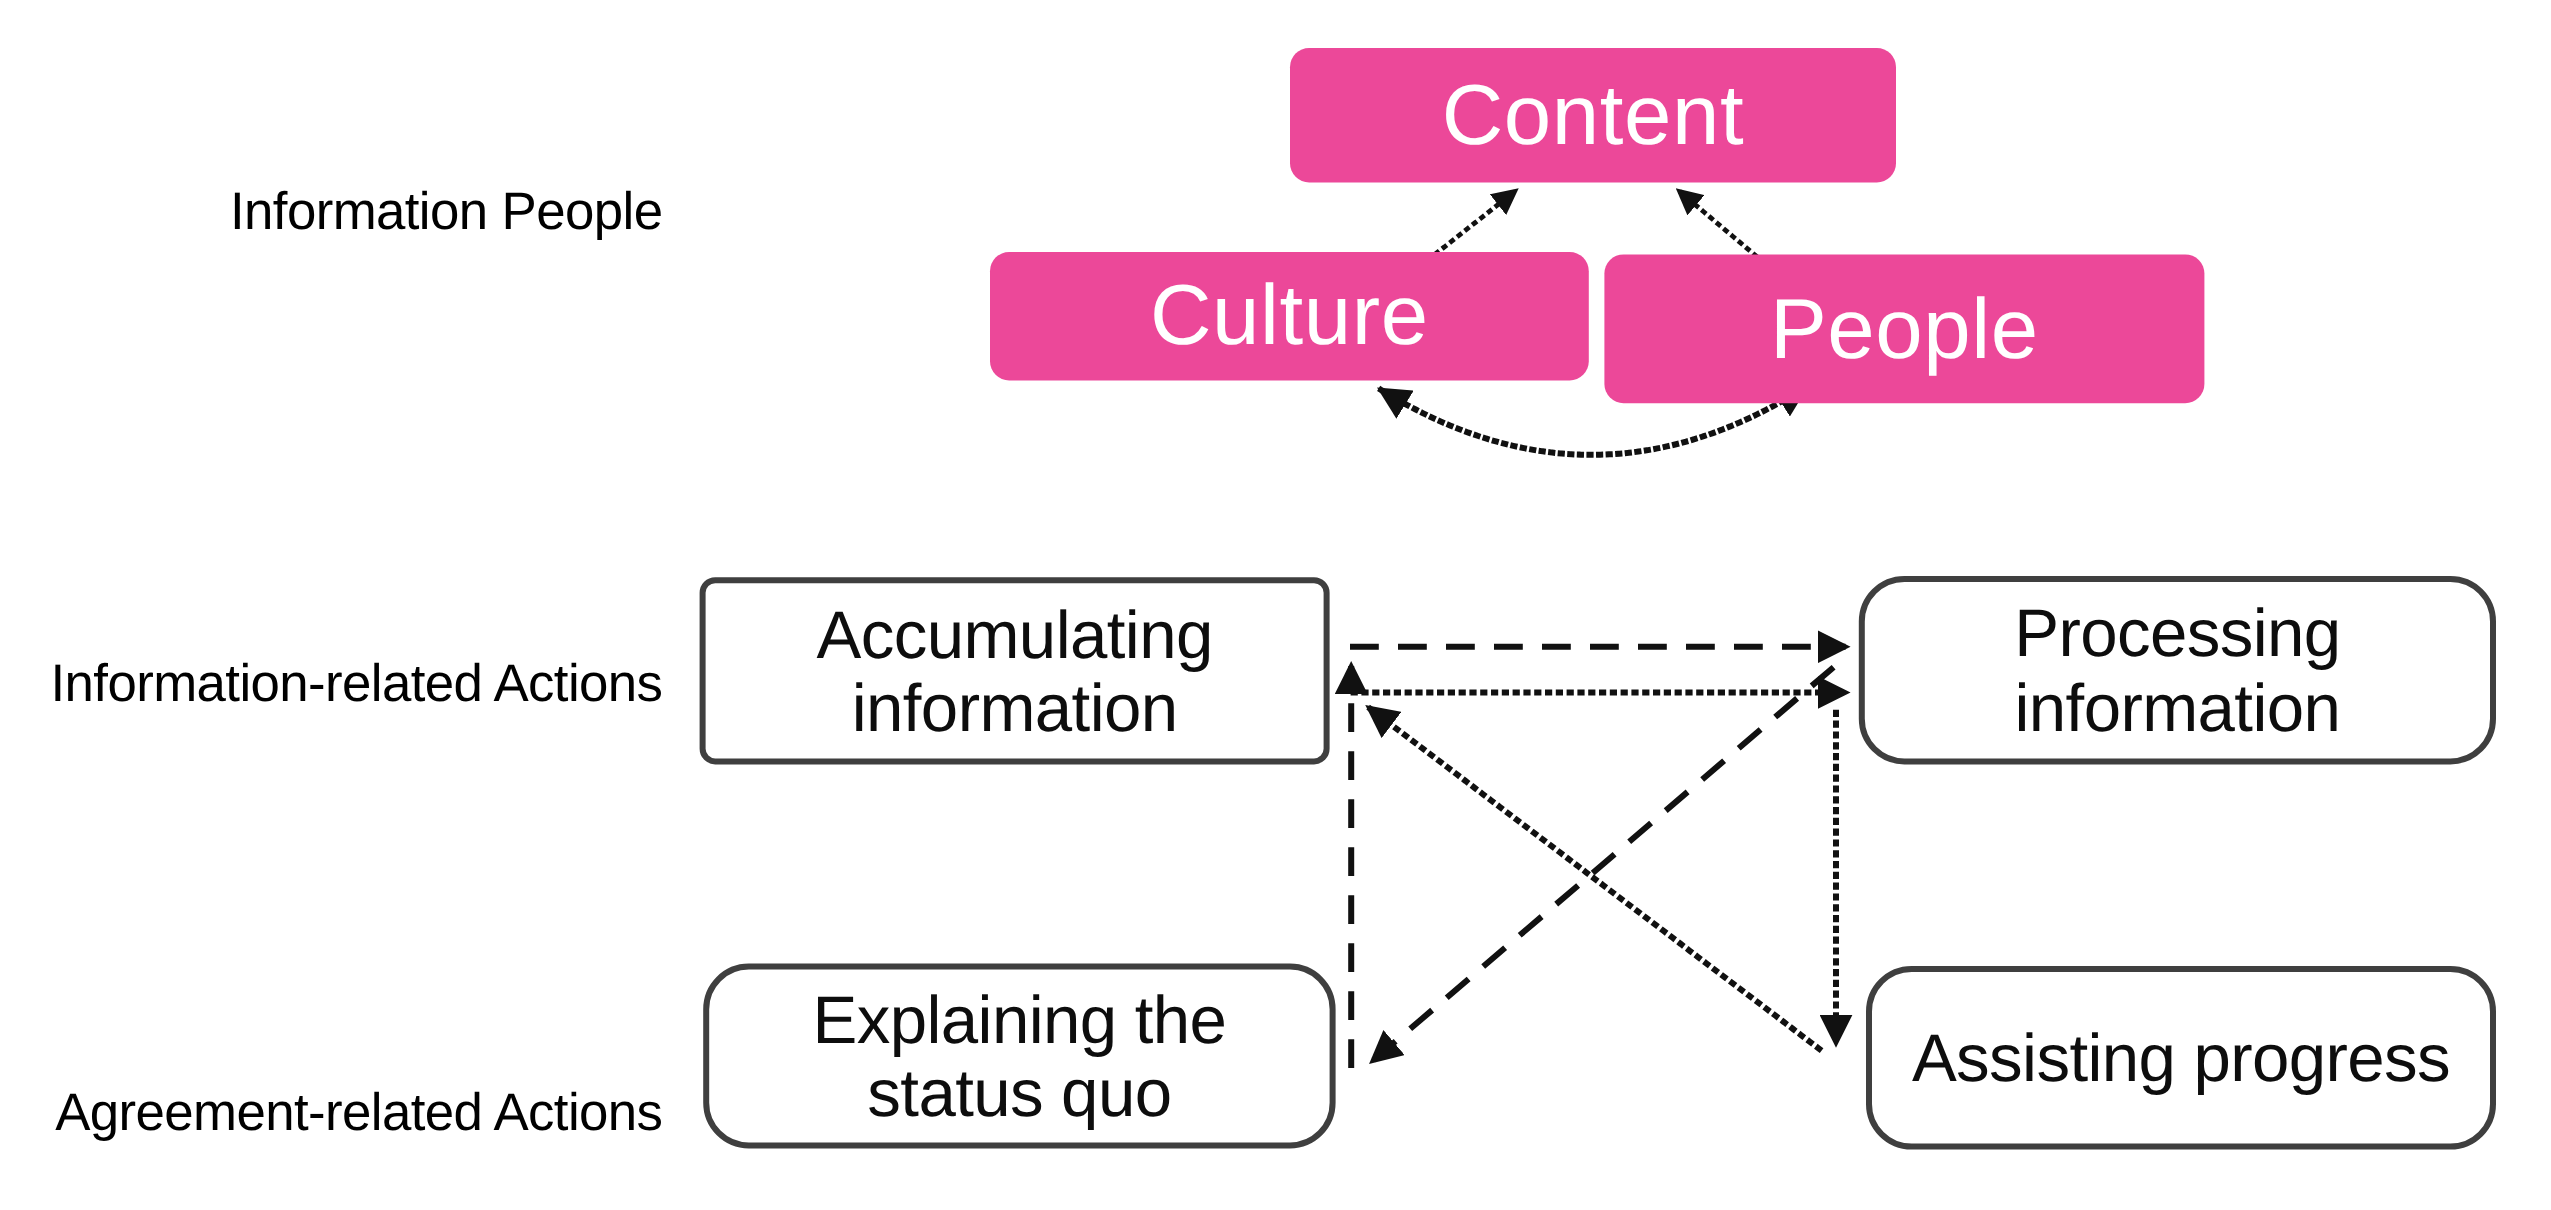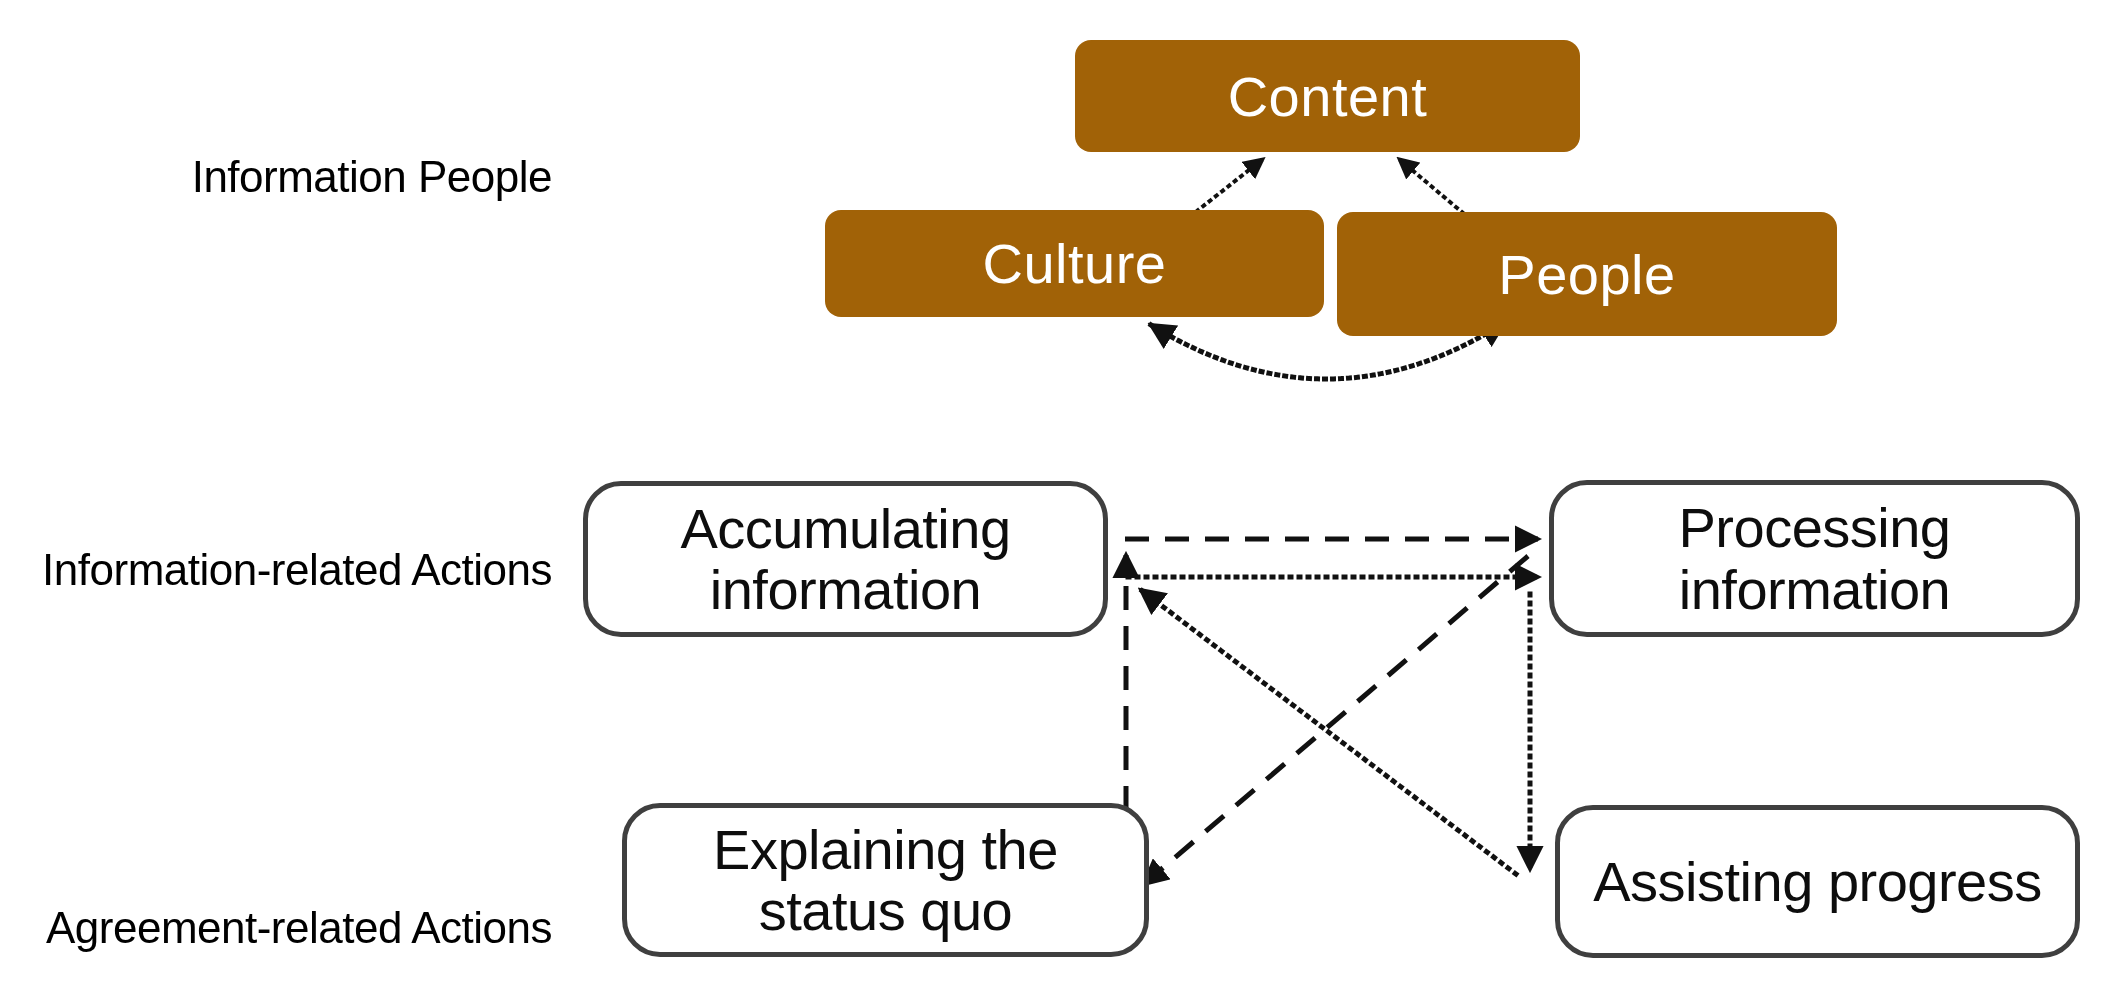--- a/index.html
+++ b/index.html
@@ -17,27 +17,27 @@
     width: 2126px; height: 1008px;
   }
   .conn { stroke: #111111; fill: none; }
   .dash-lg  { stroke-width: 5; stroke-dasharray: 24 16; }
   .dots     { stroke-width: 5; stroke-dasharray: 1 8; stroke-linecap: square; }
   .dots-arc { stroke-width: 5; stroke-dasharray: 1 7; stroke-linecap: square; }
   .dots-sm  { stroke-width: 4; stroke-dasharray: 1 7; stroke-linecap: square; }
   .dark-box {
     position: absolute;
     box-sizing: border-box;
-    background: #a16207;
+    background: #ec4899;
     color: #ffffff;
     border-radius: 16px;
     display: flex;
     align-items: center;
     justify-content: center;
-    font-size: 56px;
+    font-size: 71px;
     letter-spacing: 0.5px;
   }
   .light-box {
     position: absolute;
     box-sizing: border-box;
     background: #ffffff;
     border: 5px solid #3f3f3f;
     border-radius: 38px;
     color: #0d0d0d;
     display: flex;
@@ -59,23 +59,23 @@
     line-height: 60px;
     letter-spacing: -0.5px;
     white-space: nowrap;
   }
   #label-information-types   { top: 147px; }
   #label-information-related { top: 540px; text-align: right; }
   #label-agreement-related   { top: 862px; margin-top: 36px; }
   #box-content      { left: 1075px; top: 40px;  width: 505px; height: 112px; }
   #box-culture      { left: 825px;  top: 210px; width: 499px; height: 107px; }
   #box-people       { left: 1337px; top: 212px; width: 500px; height: 124px; }
-  #box-accumulating { left: 583px;  top: 481px; width: 525px; height: 156px; }
+  #box-accumulating { left: 583px;  top: 481px; width: 525px; height: 156px; border-radius: 13px; }
   #box-processing   { left: 1549px; top: 480px; width: 531px; height: 157px; }
-  #box-explaining   { left: 586px;  top: 803px; width: 527px; height: 154px; margin-left: 36px; }
+  #box-explaining   { left: 586px;  top: 803px; width: 527px; height: 154px; }
   #box-assisting    { left: 1555px; top: 805px; width: 525px; height: 153px; }
 </style>
 </head>
 <body>
 
 <div class="stage">
 
   <svg class="arrow-layer" viewBox="0 0 2126 1008" xmlns="http://www.w3.org/2000/svg">
     <defs>
       <marker id="ah" viewBox="0 0 10 10" refX="8.5" refY="5" markerWidth="5.5" markerHeight="5.5" orient="auto-start-reverse">

